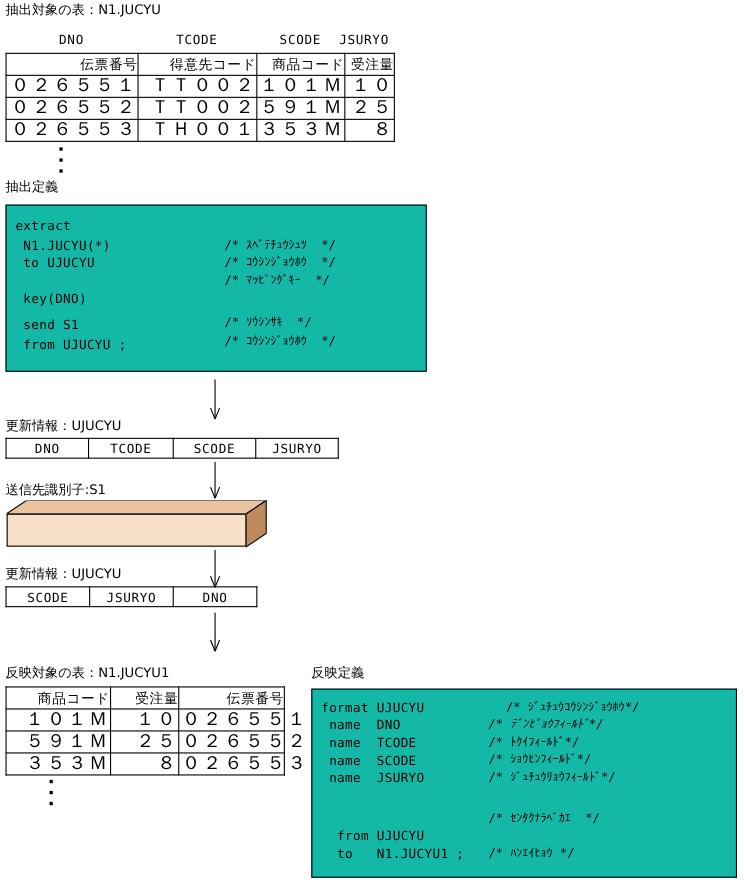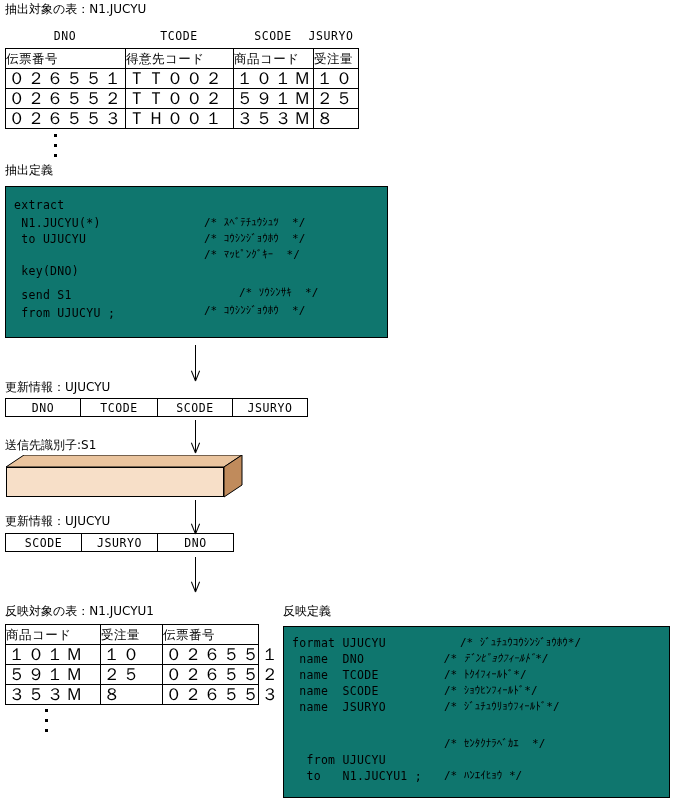--- a/index.html
+++ b/index.html
@@ -27,21 +27,21 @@
   }
 
   
   table.grid {
     border-collapse: collapse;
     table-layout: fixed;
     background: #fff;
   }
   table.grid td {
     border: 1px solid #000000;
-    text-align: left;
+    text-align: right;
     vertical-align: middle;
     font-family: "DejaVu Sans", sans-serif;
     font-size: 12px;
     line-height: 13px;
     padding: 0;
     height: 19px;
     white-space: nowrap;
     color: #000;
   }
   table.grid td.jp {
@@ -79,21 +79,21 @@
     font-size: 11.5px;
     letter-spacing: 0.6px;
     white-space: nowrap;
     color: #000;
     text-align: center;
   }
 
   
   .codebox {
     border: 1px solid #000000;
-    background: #0f766e;
+    background: #14b8a6;
     box-sizing: border-box;
     overflow: hidden;
   }
   .codeline {
     position: absolute;
     font-family: "DejaVu Sans Mono", monospace;
     font-size: 11.5px;
     line-height: 14px;
     white-space: pre;
     color: #000;
@@ -229,21 +229,21 @@
 
 <div class="codebox abs" style="left:5px; top:186px; width:383px; height:152px;">
   <div class="codeline" style="left:8px;  top:11px;">extract</div>
   <div class="codeline" style="left:8px;  top:29px;"> N1.JUCYU(*)</div>
   <div class="cmt" style="left:198px;top:29px;">/* ｽﾍﾞﾃﾁｭｳｼｭﾂ  */</div>
   <div class="codeline" style="left:8px;  top:45px;"> to UJUCYU</div>
   <div class="cmt" style="left:198px;top:45px;">/* ｺｳｼﾝｼﾞｮｳﾎｳ  */</div>
   <div class="codeline" style="left:8px;  top:61px;margin-top:16px;"> key(DNO)</div>
   <div class="cmt" style="left:198px;top:61px;">/* ﾏｯﾋﾟﾝｸﾞｷｰ  */</div>
   <div class="codeline" style="left:8px;  top:101px;"> send S1</div>
-  <div class="cmt" style="left:198px;top:99px;margin-left:35px;">/* ｿｳｼﾝｻｷ  */</div>
+  <div class="cmt" style="left:198px;top:99px;">/* ｿｳｼﾝｻｷ  */</div>
   <div class="codeline" style="left:8px;  top:119px;"> from UJUCYU ;</div>
   <div class="cmt" style="left:198px;top:117px;">/* ｺｳｼﾝｼﾞｮｳﾎｳ  */</div>
 </div>
 
 <div class="arrow-line abs" style="left:195px; top:345px; height:35px;"></div>
 <div class="arrow-head abs" style="left:195px; top:370px;"></div>
 
 <div class="abs label" style="left:5px; top:380px;">更新情報：UJUCYU</div>
 
 <table class="strip abs" style="left:5px; top:398px; width:302px;">

